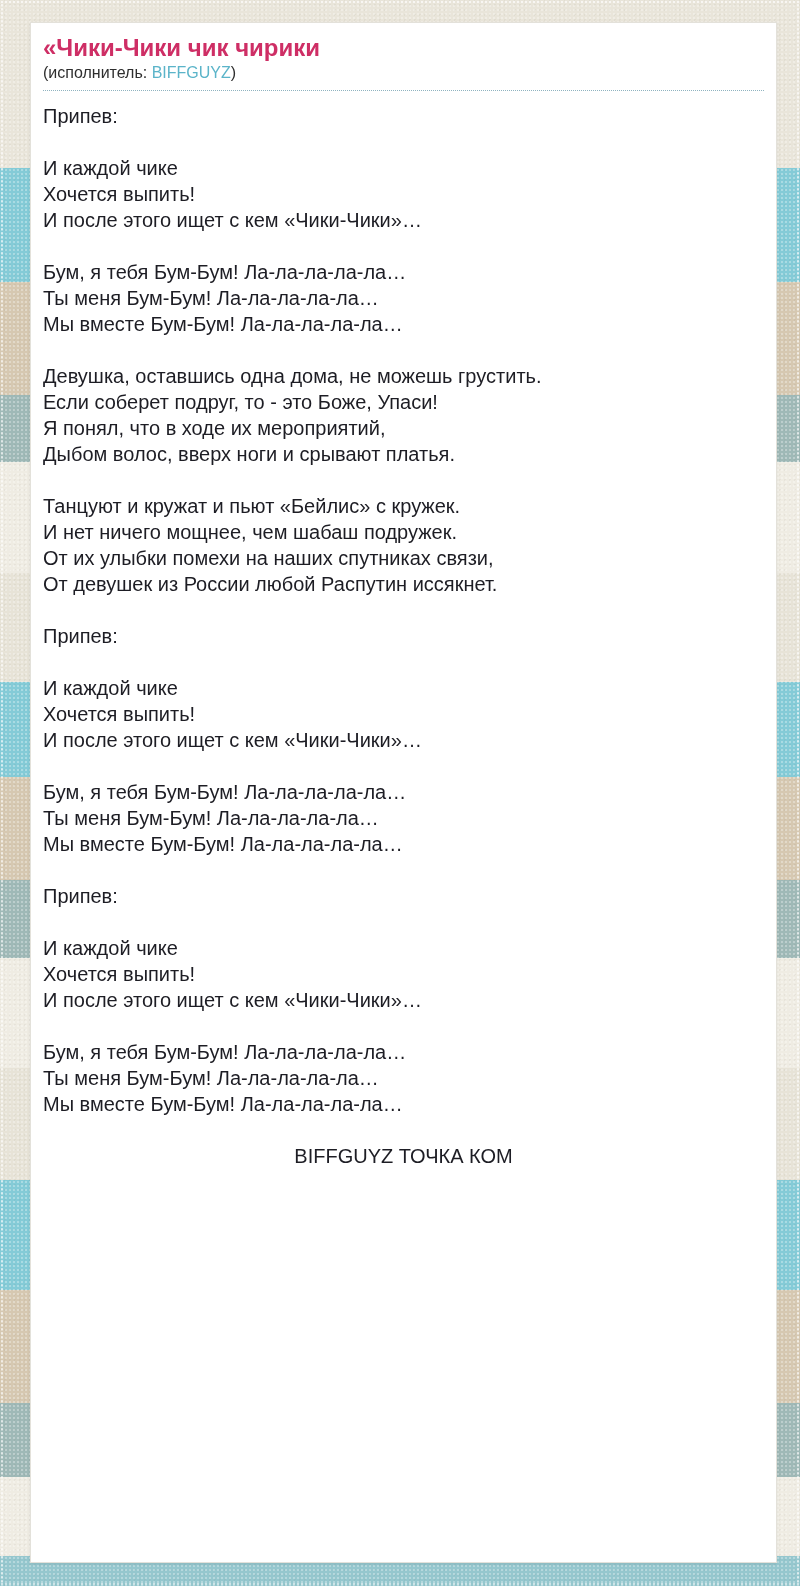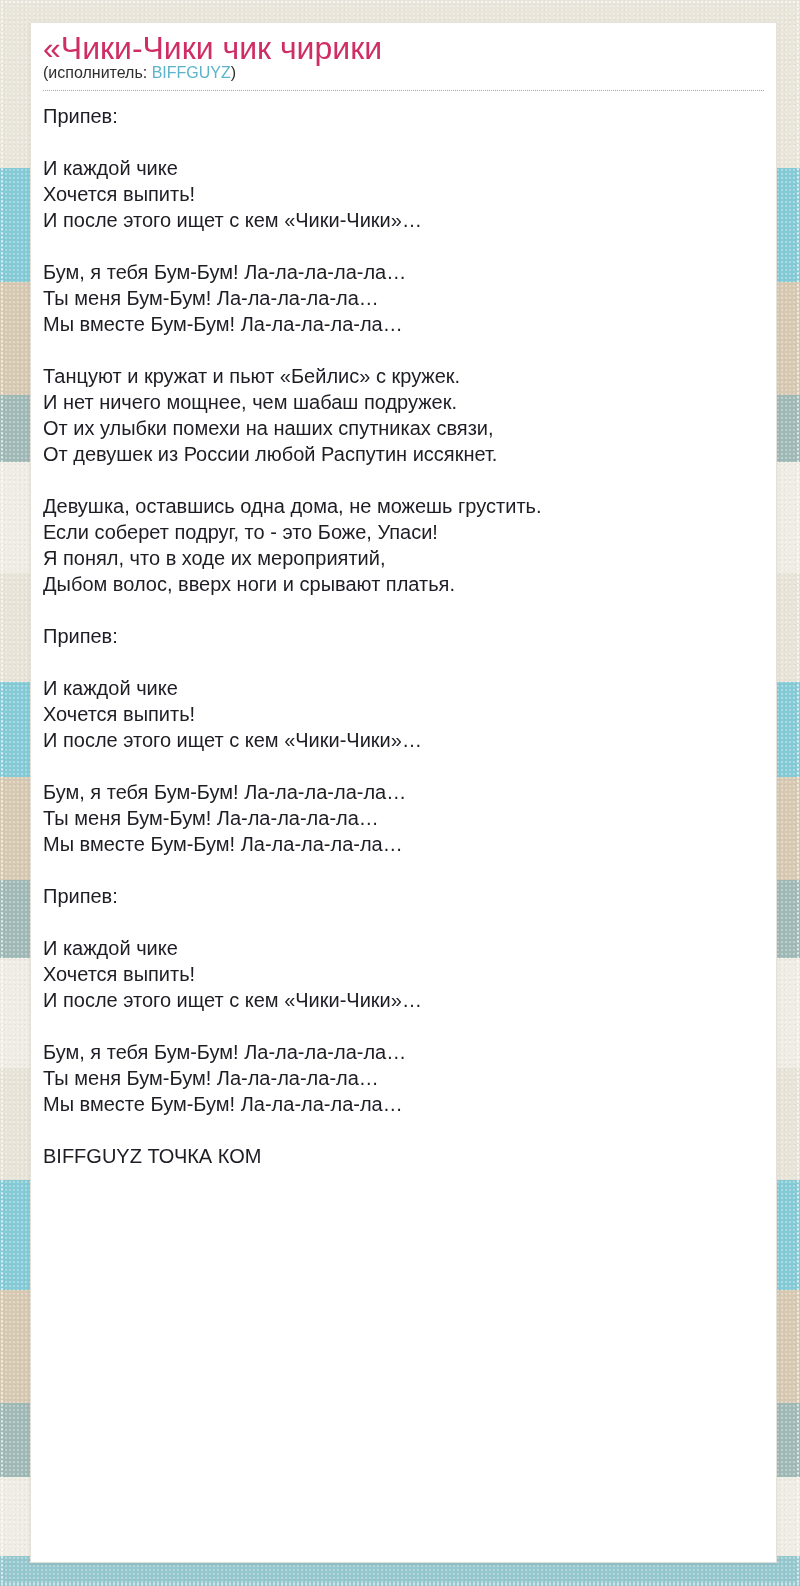--- a/index.html
+++ b/index.html
@@ -60,23 +60,23 @@
     top: 22px;
     width: 747px;
     height: 1541px;
     background: #ffffff;
     border: 1px solid #e3e1da;
     box-shadow: 0 1px 3px rgba(0,0,0,0.08);
     padding: 10px 12px 0 12px;
   }
 
   .song-title {
-    font-size: 32px;
+    font-size: 24px;
     line-height: 30px;
-    font-weight: 400;
+    font-weight: 700;
     color: var(--title_color, #ce2e65);
   }
 
   .artist-line {
     font-size: 16px;
     line-height: 19px;
     color: #2e2e2e;
     padding-bottom: 8px;
     border-bottom: 1px dotted var(--separator_color, #8fb3c0);
   }
@@ -89,21 +89,21 @@
   .lyrics {
     margin-top: 12px;
     font-size: 20px;
     line-height: 26px;
     color: var(--lyrics_color, #1d1d24);
   }
   .lyric-stanza {
     white-space: pre-line;
     margin-bottom: 26px;
   }
-  .lyric-stanza:last-child { margin-bottom: 18px; }
+  .lyric-stanza:last-child { margin-bottom: 18px; text-align: center; }
 
   .site-logo {
     position: absolute;
     right: 10px;
     bottom: 6px;
     text-align: right;
     line-height: 1;
     cursor: pointer;
   }
   .logo-main {
@@ -142,28 +142,28 @@
   </div>
 
   <div class="lyrics">
     <div class="lyric-stanza">Припев:</div>
     <div class="lyric-stanza">И каждой чике
 Хочется выпить!
 И после этого ищет с кем «Чики-Чики»…</div>
     <div class="lyric-stanza">Бум, я тебя Бум-Бум! Ла-ла-ла-ла-ла…
 Ты меня Бум-Бум! Ла-ла-ла-ла-ла…
 Мы вместе Бум-Бум! Ла-ла-ла-ла-ла…</div>
+    <div class="lyric-stanza">Девушка, оставшись одна дома, не можешь грустить.
+Если соберет подруг, то - это Боже, Упаси!
+Я понял, что в ходе их мероприятий,
+Дыбом волос, вверх ноги и срывают платья.</div>
     <div class="lyric-stanza">Танцуют и кружат и пьют «Бейлис» с кружек.
 И нет ничего мощнее, чем шабаш подружек.
 От их улыбки помехи на наших спутниках связи,
 От девушек из России любой Распутин иссякнет.</div>
-    <div class="lyric-stanza">Девушка, оставшись одна дома, не можешь грустить.
-Если соберет подруг, то - это Боже, Упаси!
-Я понял, что в ходе их мероприятий,
-Дыбом волос, вверх ноги и срывают платья.</div>
     <div class="lyric-stanza">Припев:</div>
     <div class="lyric-stanza">И каждой чике
 Хочется выпить!
 И после этого ищет с кем «Чики-Чики»…</div>
     <div class="lyric-stanza">Бум, я тебя Бум-Бум! Ла-ла-ла-ла-ла…
 Ты меня Бум-Бум! Ла-ла-ла-ла-ла…
 Мы вместе Бум-Бум! Ла-ла-ла-ла-ла…</div>
     <div class="lyric-stanza">Припев:</div>
     <div class="lyric-stanza">И каждой чике
 Хочется выпить!

